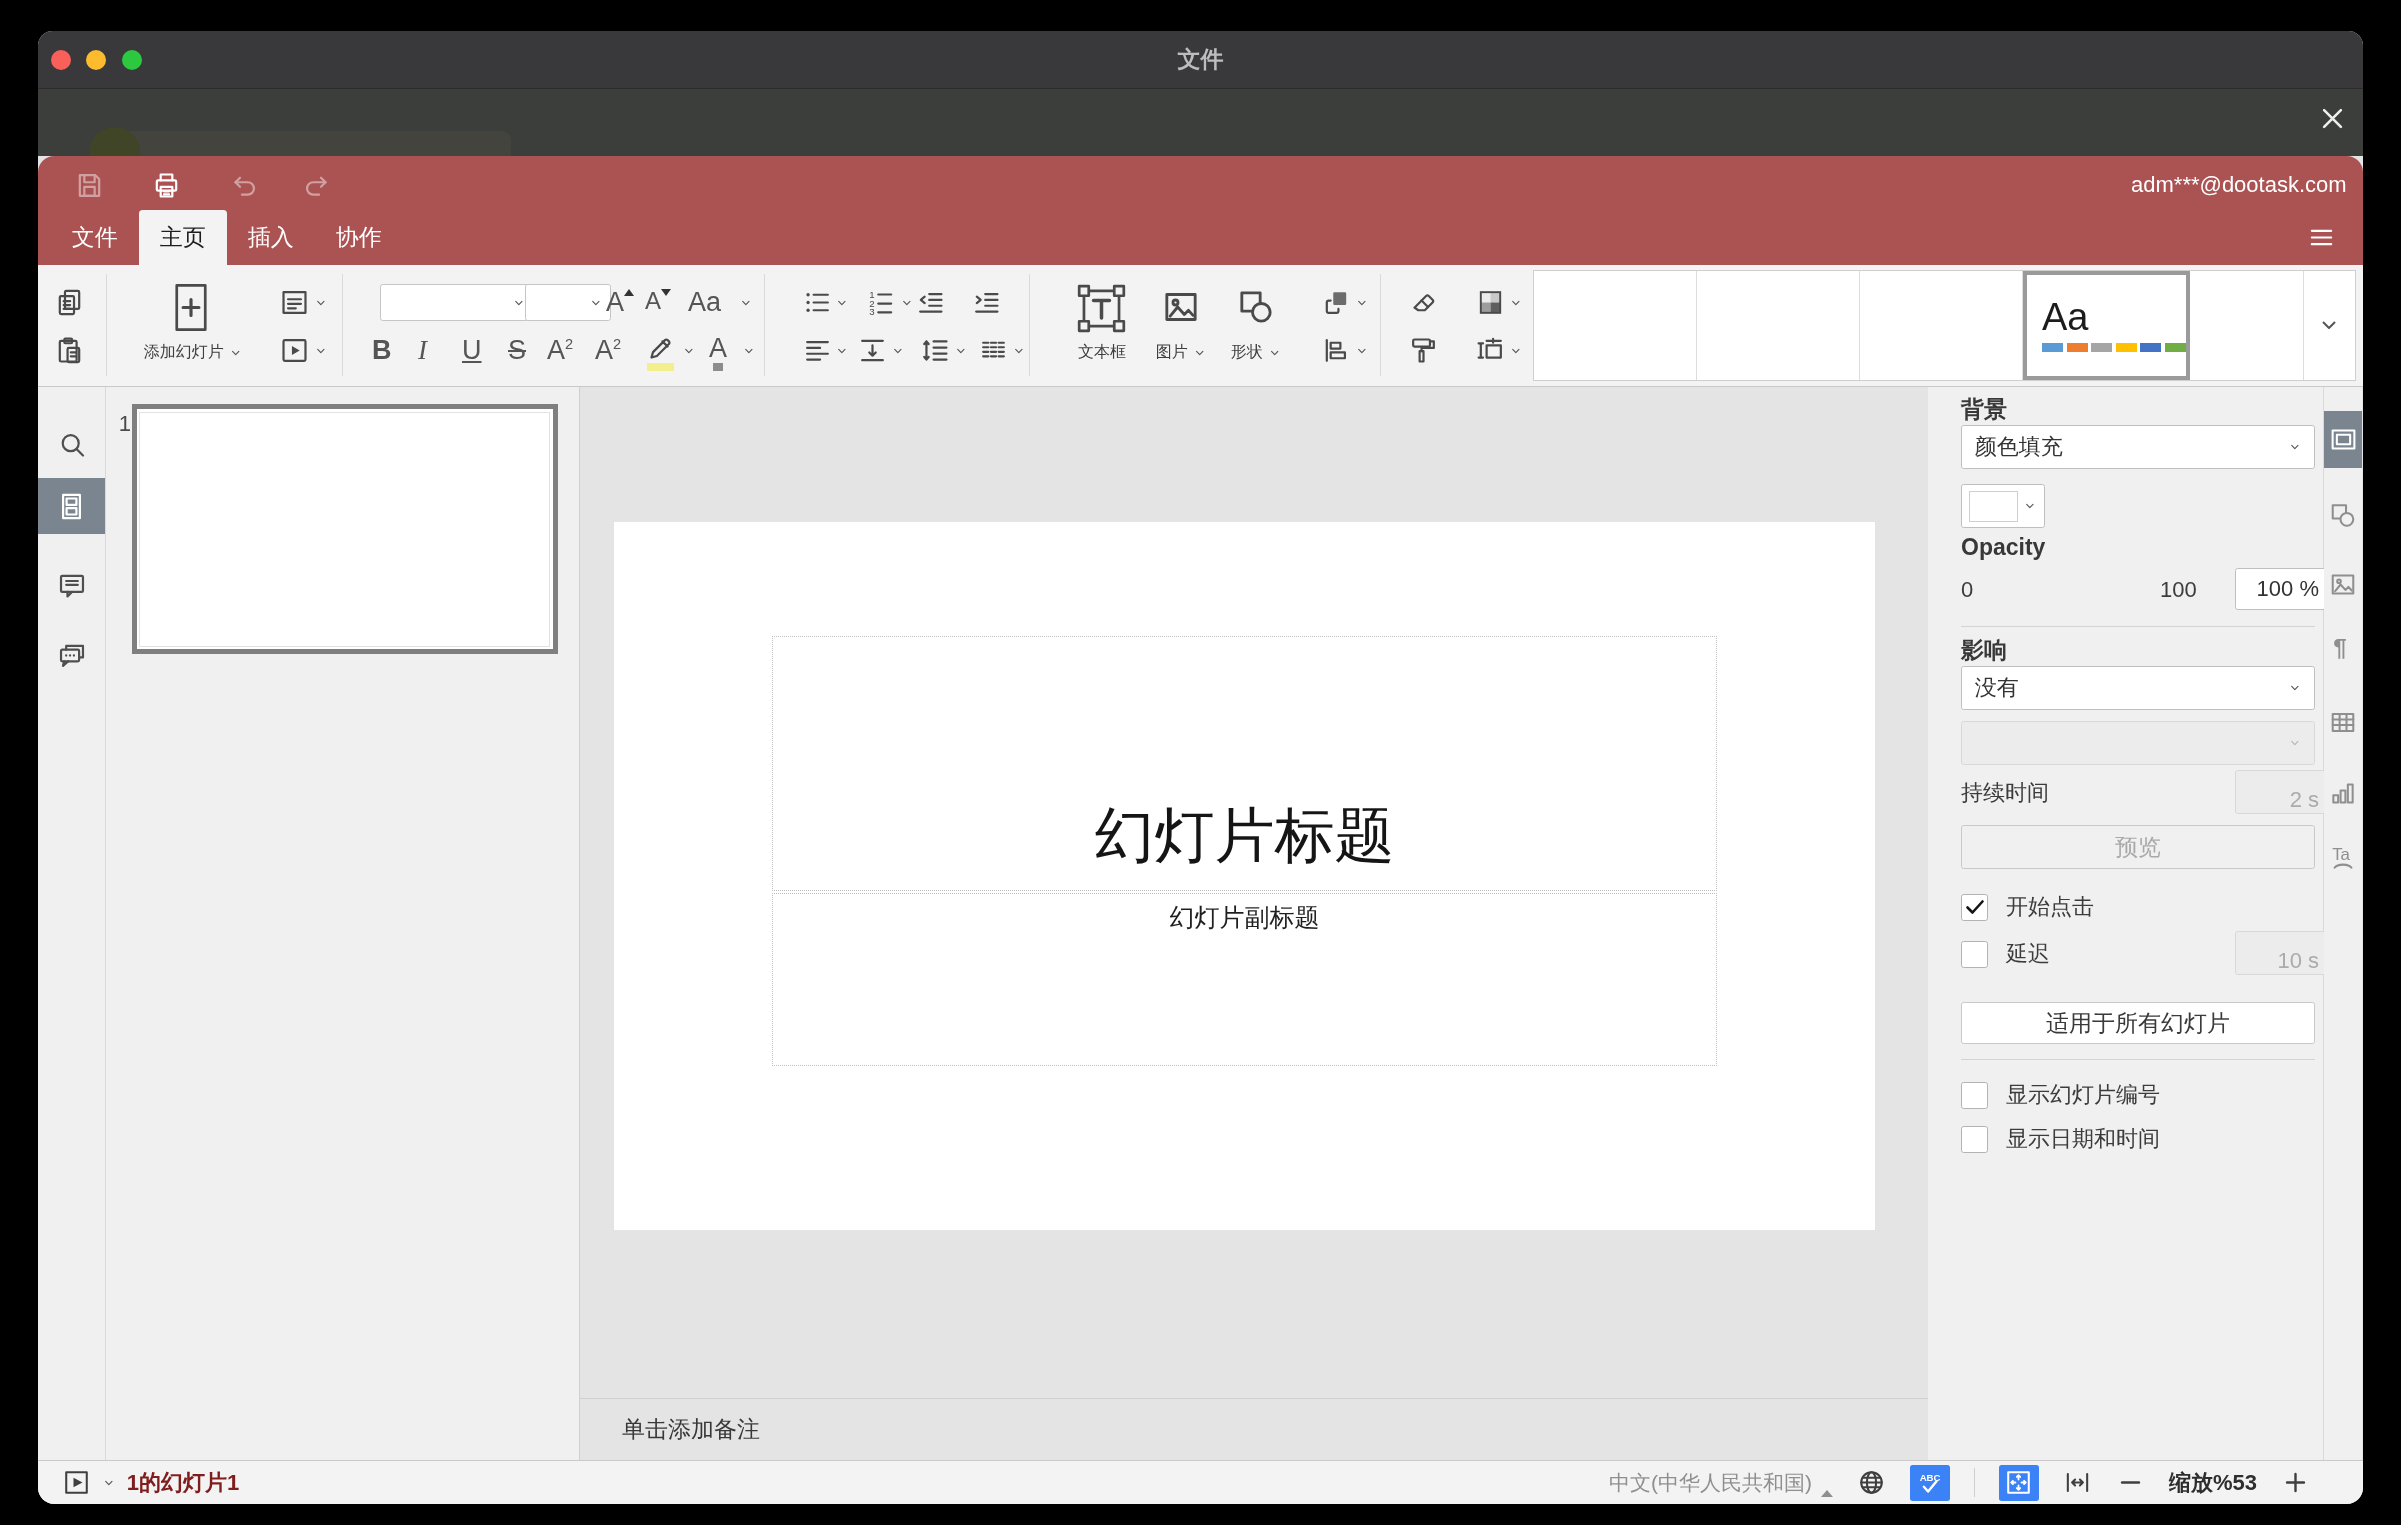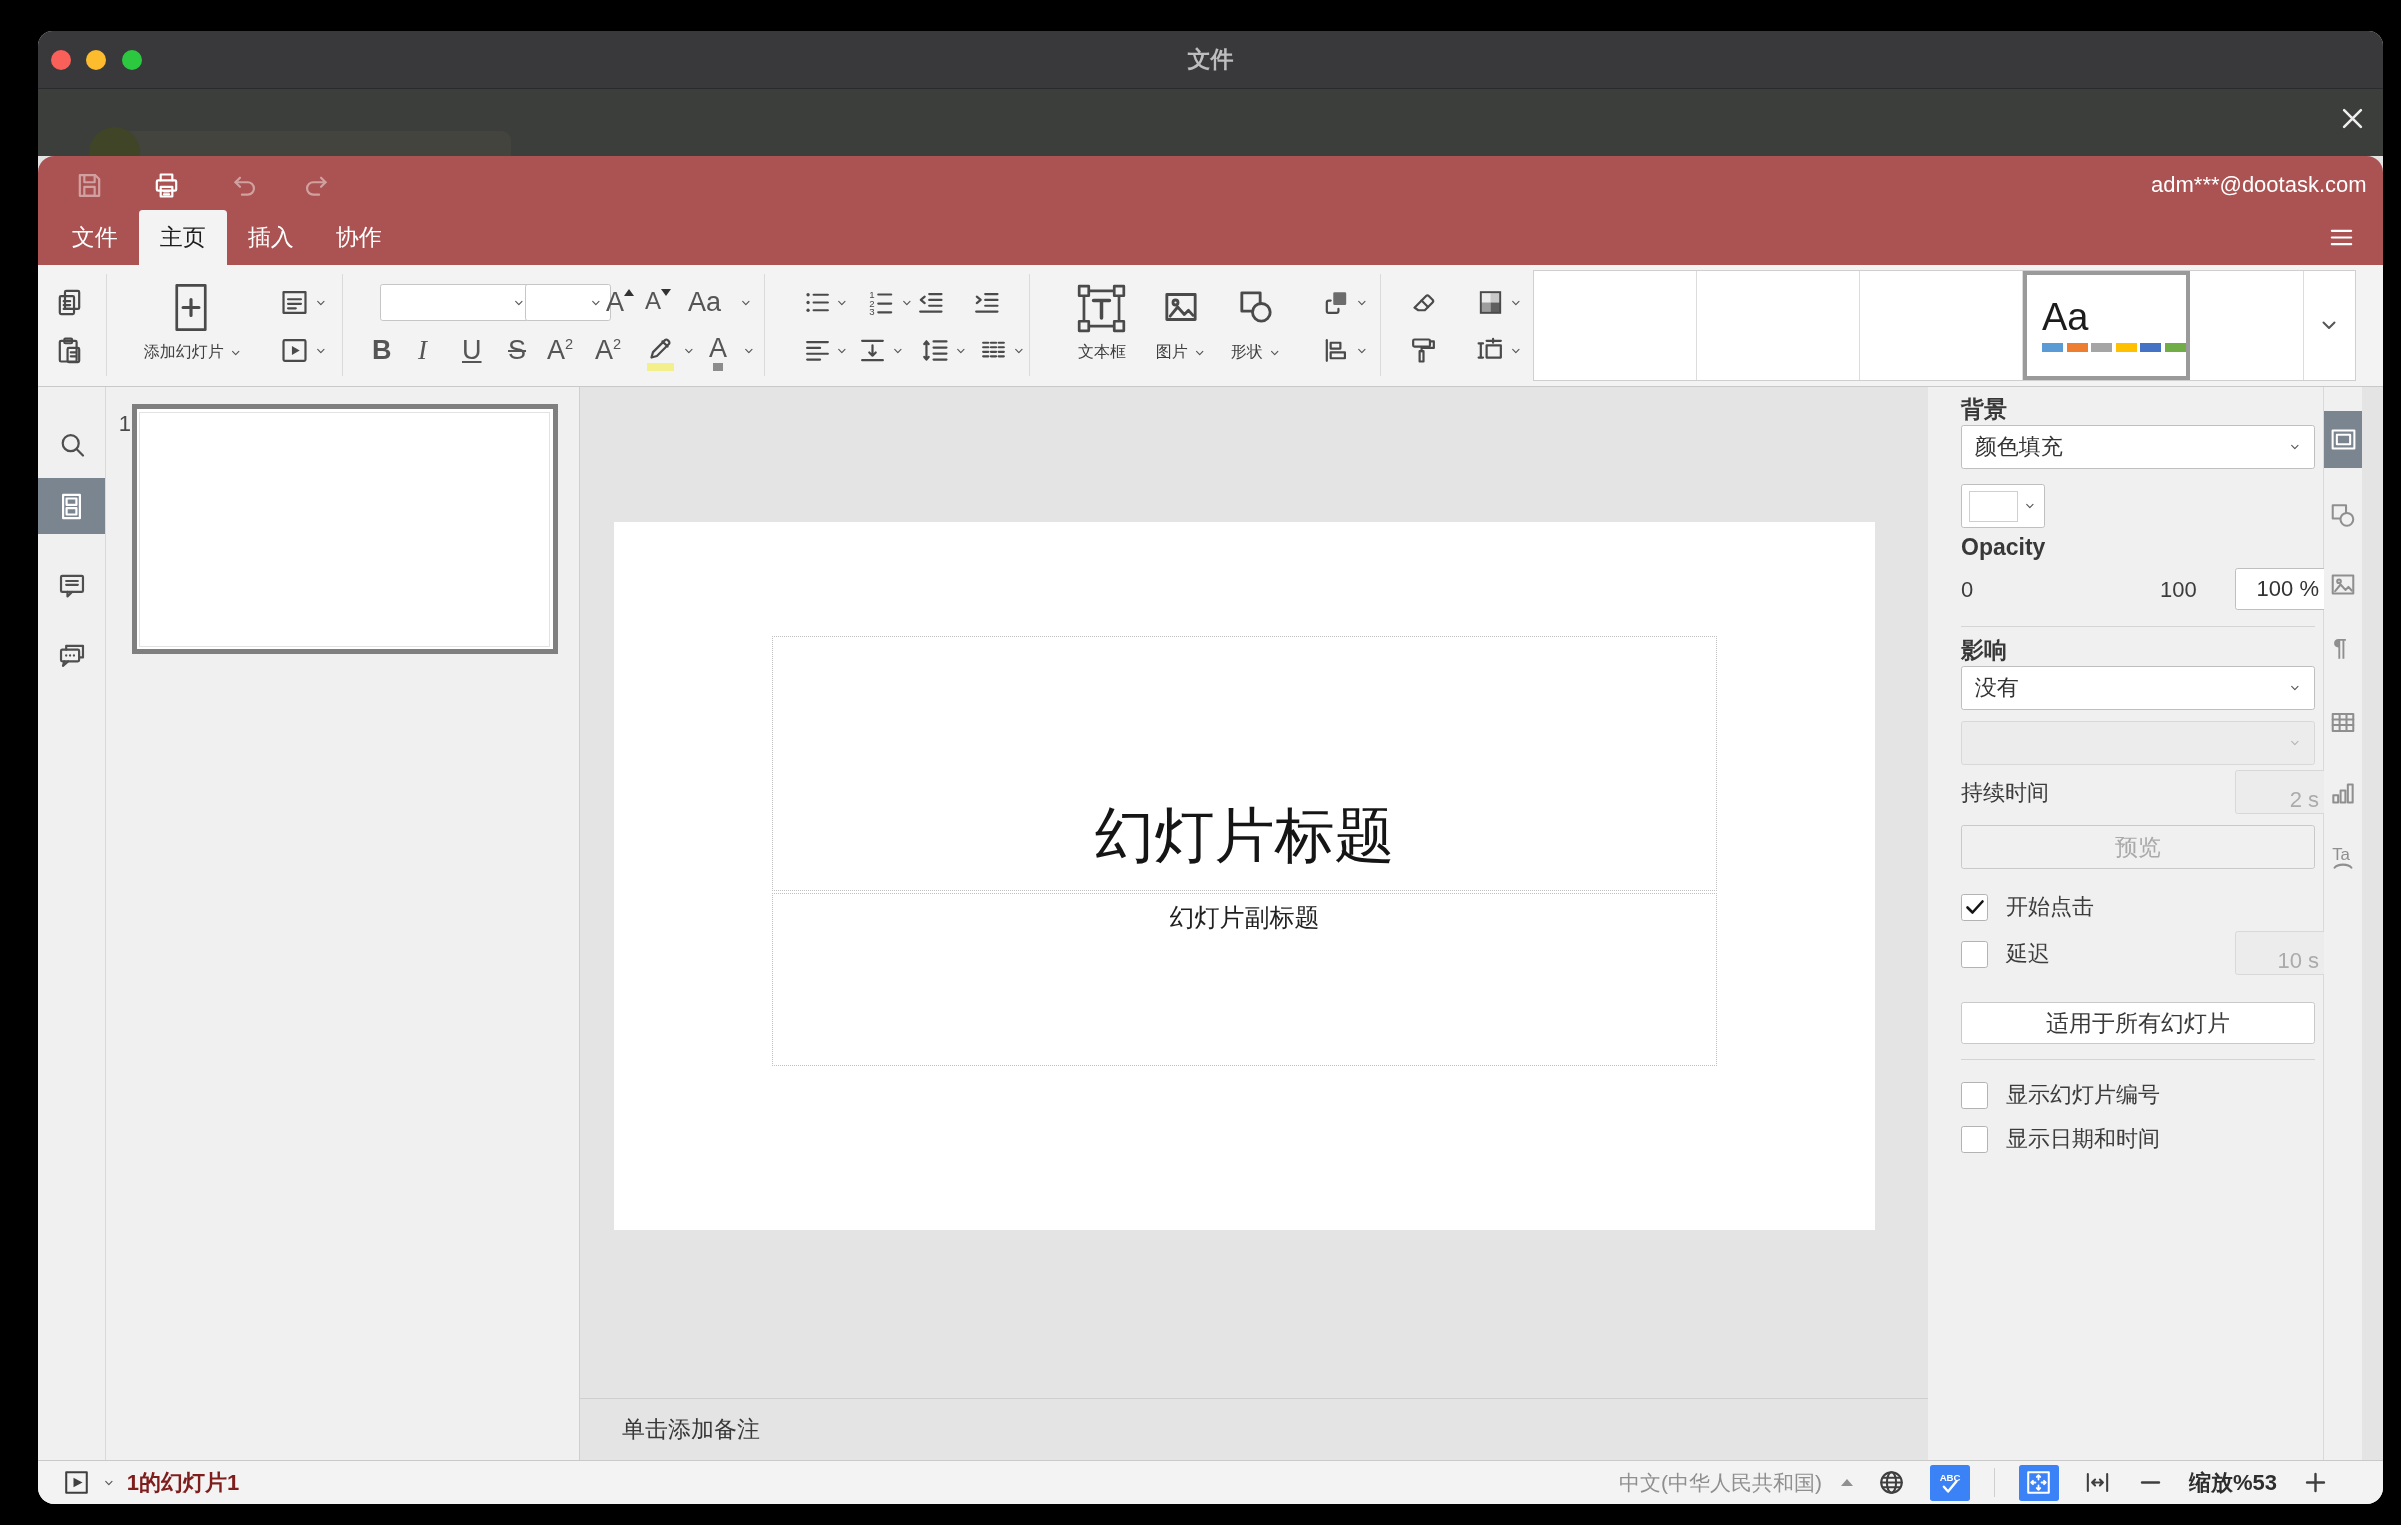--- a/index.html
+++ b/index.html
@@ -1,19 +1,19 @@
 <!DOCTYPE html>
 <html style="font-size:14.6px"><head>
 <meta charset="utf-8">
 <style>
   html,body{margin:0;padding:0;background:#000;}
   #stage{position:relative;width:2401px;height:1526px;background:#000;overflow:hidden;
          font-family:"Liberation Sans","DejaVu Sans",sans-serif;-webkit-font-smoothing:antialiased;}
   .window{position:absolute;left:38px;top:31px;width:2325px;height:1473px;
-          border-radius:14.6px 14.6px 16.4px 16.4px;overflow:hidden;background:#e4e4e4;padding-left:20px;}
+          border-radius:14.6px 14.6px 16.4px 16.4px;overflow:hidden;background:#e4e4e4;}
   
   .titlebar{position:absolute;left:0;top:0;width:100%;height:57px;background:#39393b;border-bottom:0.9px solid #2b2b2d;}
   .lights{position:absolute;left:12.8px;top:0;height:100%;display:flex;align-items:center;gap:15.5px;}
   .light{width:20px;height:20px;border-radius:50%;}
   .wtitle{position:absolute;left:0;top:0;width:100%;height:100%;display:flex;align-items:center;justify-content:center;
           color:#bdbdbf;font-size:23px;font-weight:bold;}
   .subchrome{position:absolute;left:0;top:58px;width:100%;height:67px;background:#3c3e3b;}
   .ghost-panel{position:absolute;left:64px;top:42px;width:409px;height:25px;background:#47493f;opacity:.5;border-radius:9px 9px 0 0;}
   .ghost-avatar{position:absolute;left:51px;top:38px;width:51px;height:51px;border-radius:50%;background:#3f4526;}
   .close-x{position:absolute;right:14.6px;top:13.7px;width:31px;height:31px;color:#ececec;cursor:pointer;}
@@ -94,21 +94,21 @@
   .hdiv{position:absolute;left:33px;width:354px;height:0.9px;background:#d4d4d4;}
   
   .rightrail{position:absolute;left:2286px;top:356px;width:38px;height:1073px;background:#f0f0f0;}
   .rr-tile{position:absolute;left:0;top:24px;width:100%;height:57px;background:#7b8590;color:#fff;display:flex;align-items:center;justify-content:center;cursor:pointer;}
   .rr-ic{position:absolute;left:50%;transform:translateX(-50%);width:29px;height:29px;color:#8f8f8f;cursor:pointer;}
   
   .statusbar{position:absolute;left:0;top:1429px;width:100%;height:44px;background:#f3f3f3;border-top:0.9px solid #c9c9c9;box-sizing:border-box;}
   .sb-left{position:absolute;left:24px;top:0;height:100%;display:flex;align-items:center;gap:11px;}
   .sb-right{position:absolute;right:53px;top:0;height:100%;display:flex;align-items:center;gap:24px;}
   .sb-count{font-size:22px;color:#7f1d1d;font-weight:bold;}
-  .sb-lang{color:#8f8f8f;font-size:21px;display:flex;align-items:center;gap:19px;cursor:pointer;}
+  .sb-lang{color:#8f8f8f;font-size:21px;display:flex;align-items:flex-end;gap:9px;cursor:pointer;}
   .sb-caret{width:0;height:0;border-left:6.4px solid transparent;border-right:6.4px solid transparent;border-bottom:7.3px solid #8f8f8f;}
   .sb-tile{width:40px;height:36px;background:#3b82f6;border-radius:2.7px;color:#fff;display:flex;align-items:center;justify-content:center;cursor:pointer;}
   .sb-tile span{width:29px;height:29px;display:block;}
   .sb-ic{width:29px;height:29px;color:#3f3f3f;cursor:pointer;}
   .sb-vsep{width:0.9px;height:29px;background:#cfcfcf;}
   .sb-zoom{font-size:22px;color:#2e2e2e;font-weight:bold;}
   [data-icon] svg{width:100%;height:100%;display:block;}
 </style>
 </head>
 <body>

